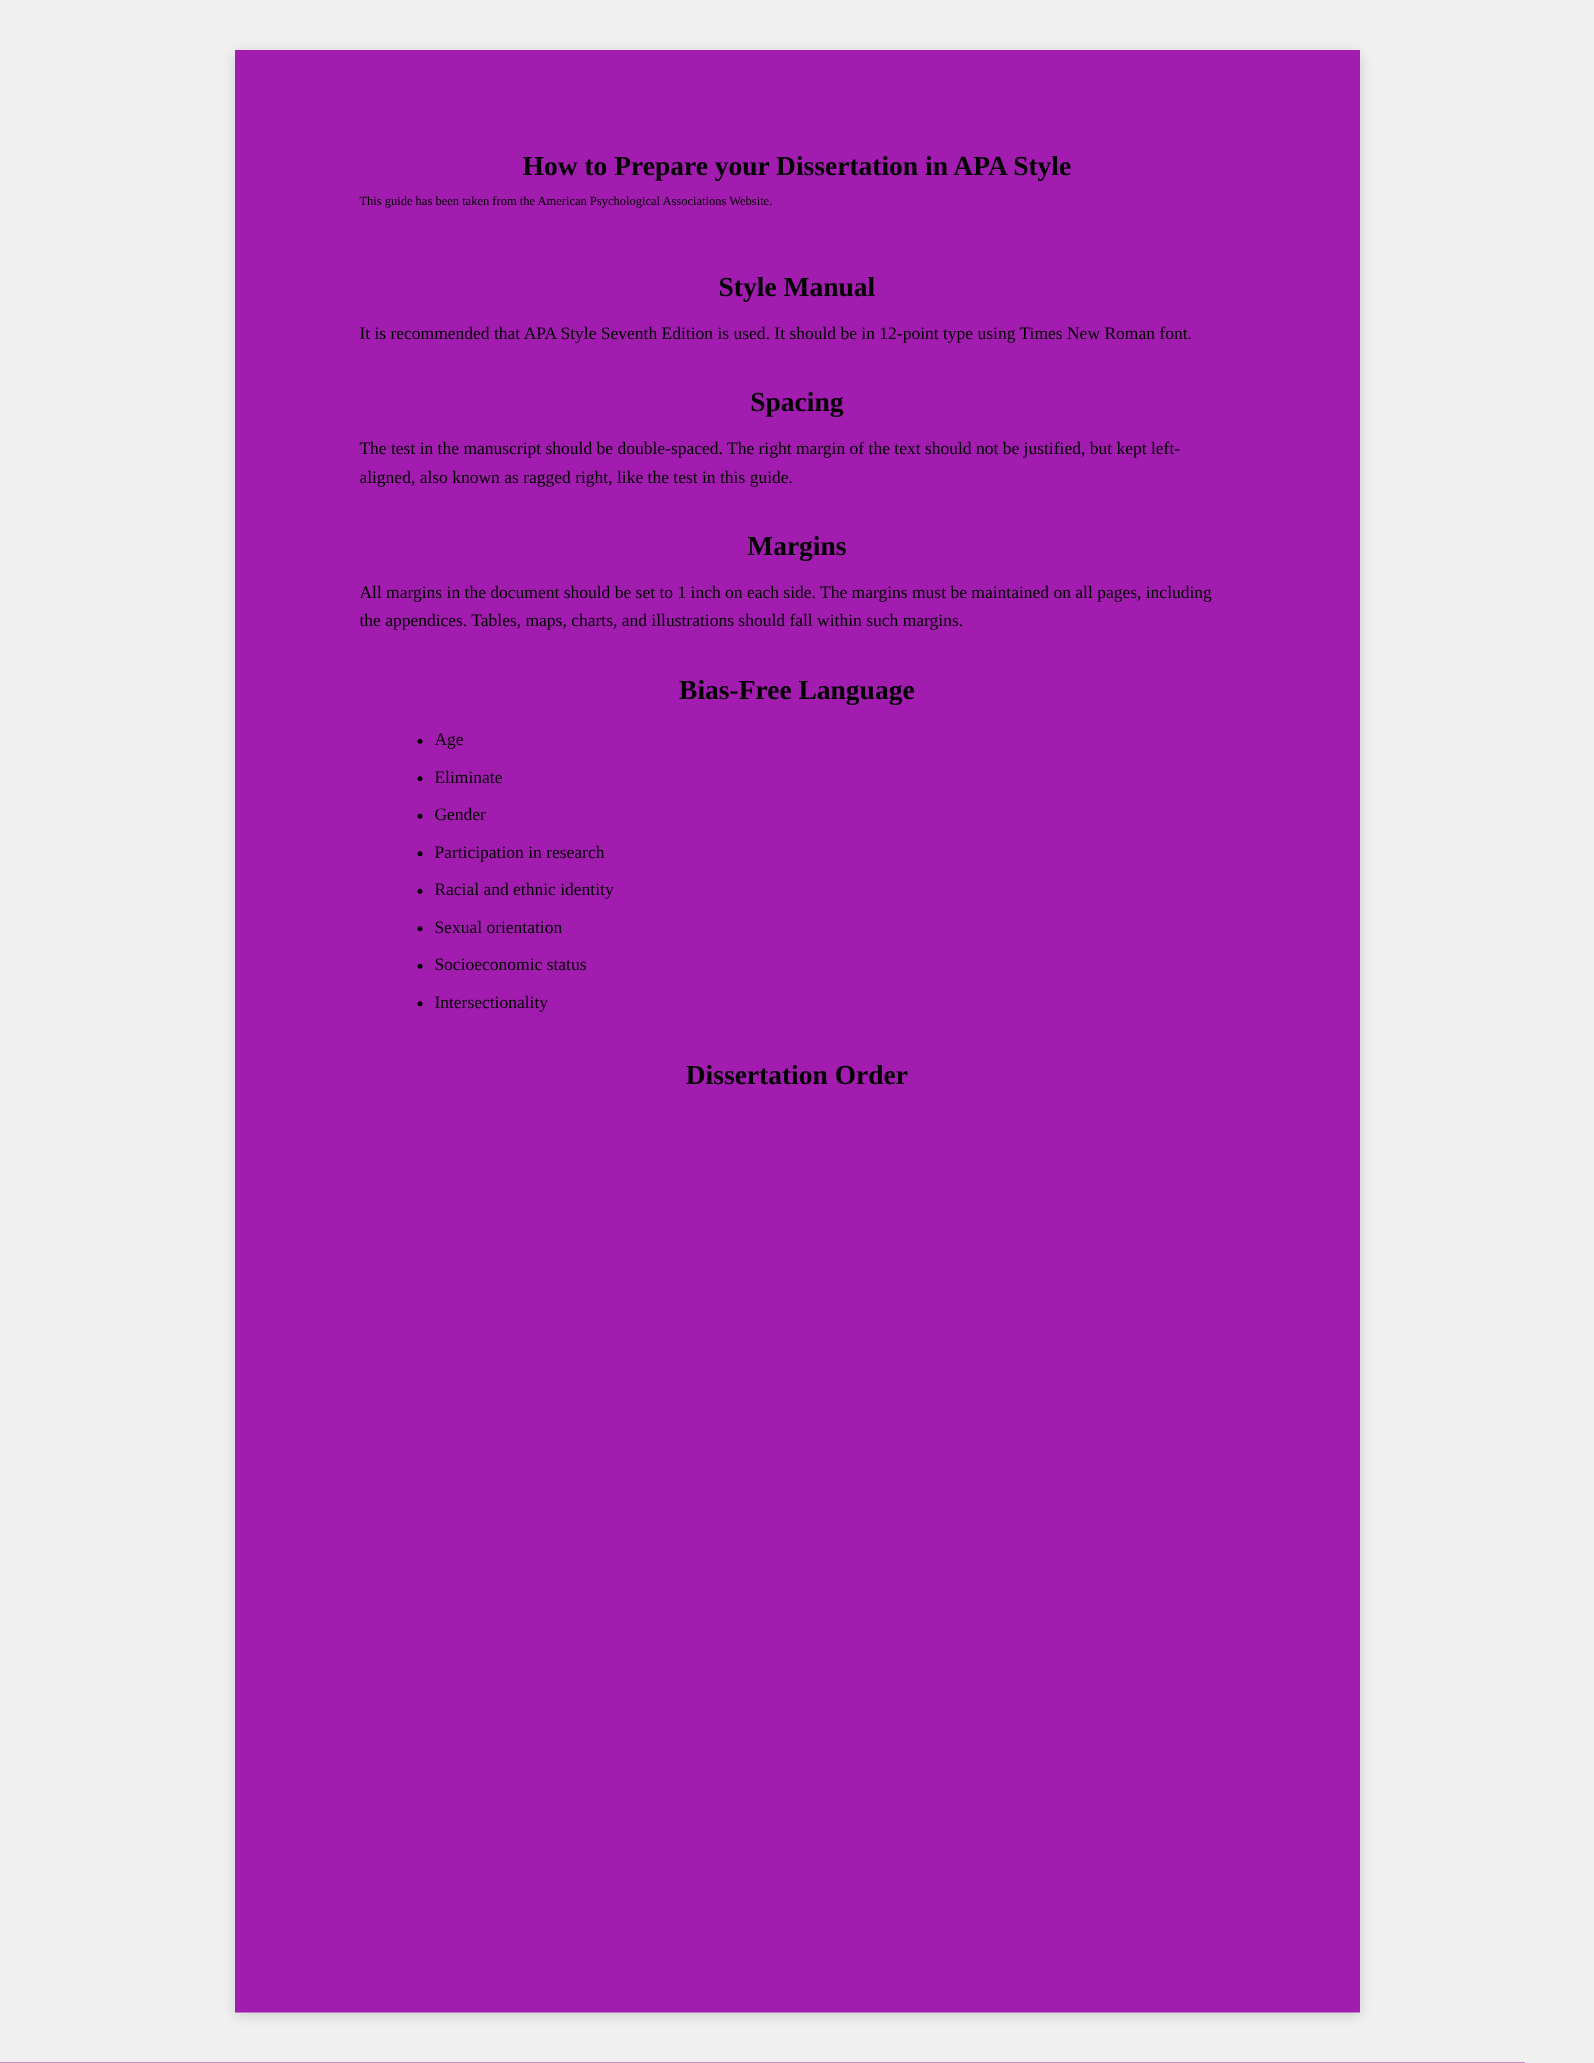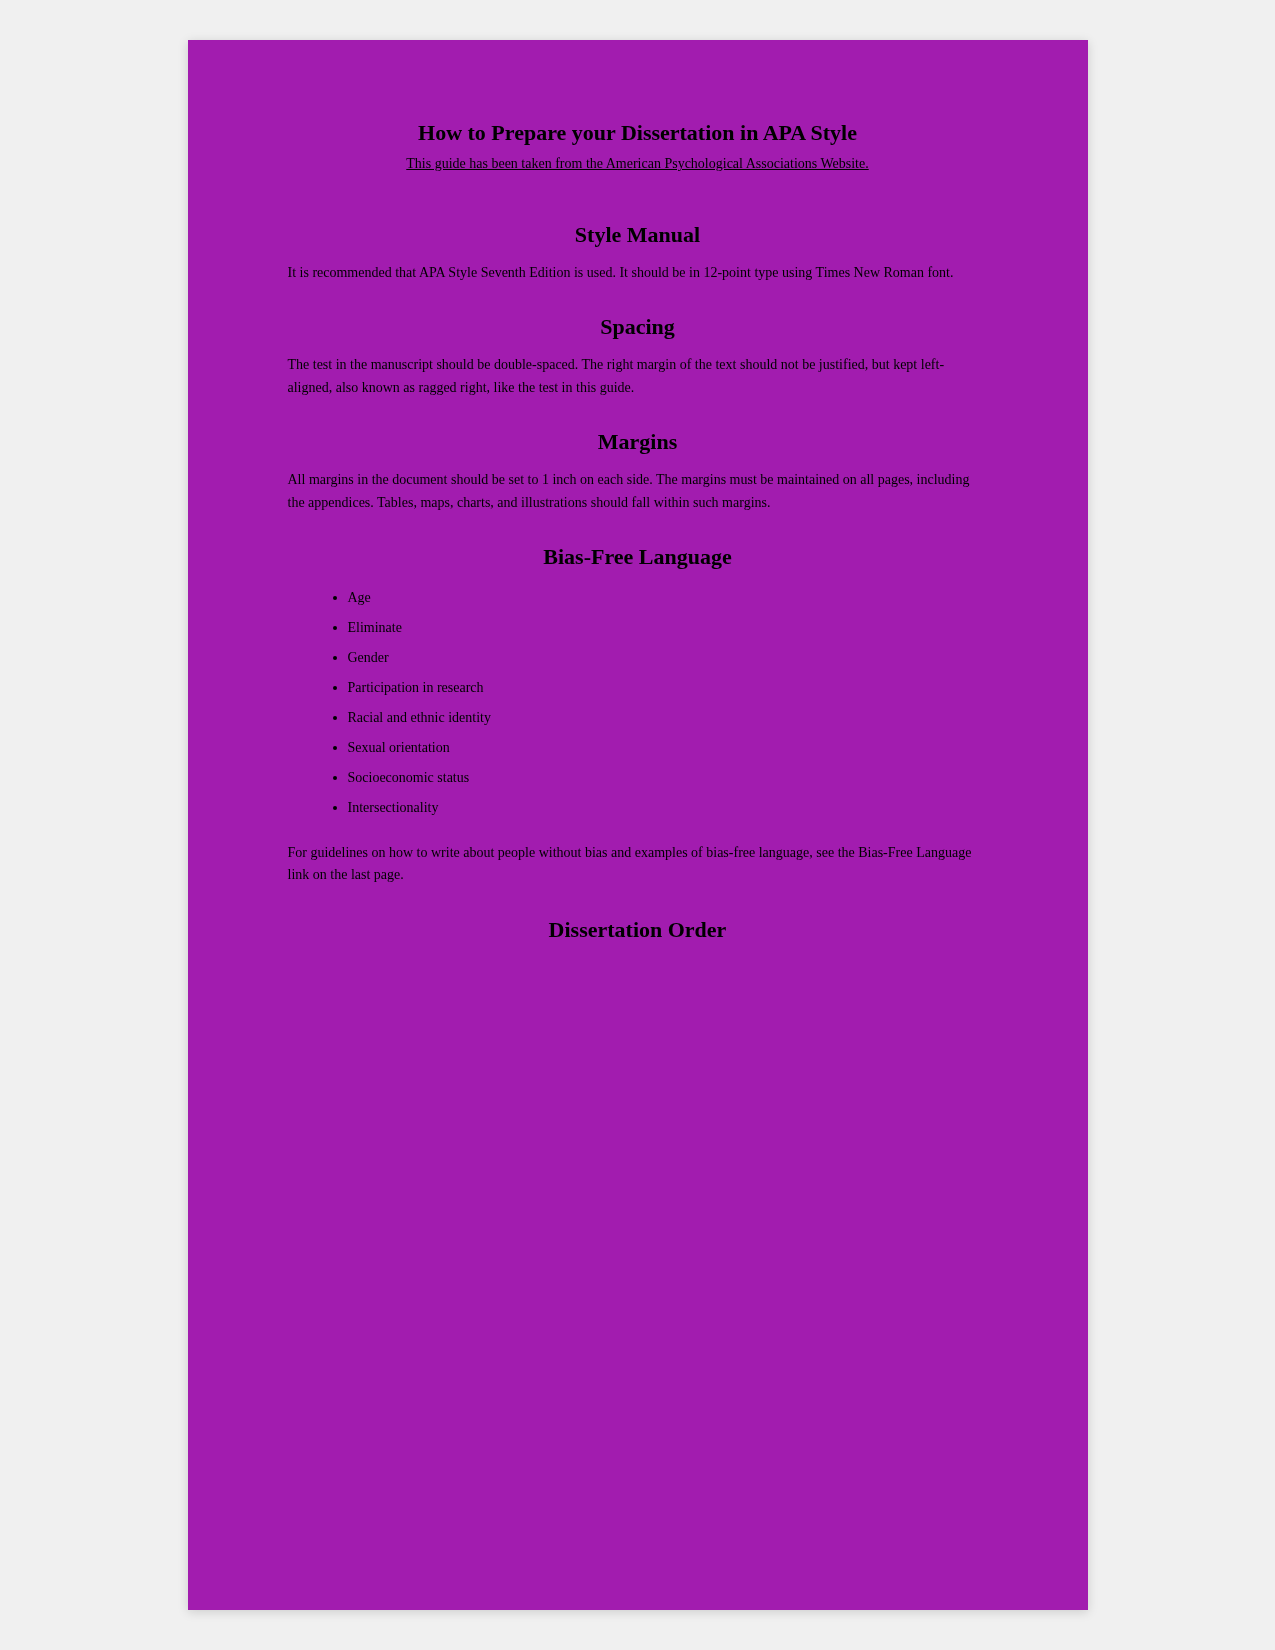--- a/index.html
+++ b/index.html
@@ -28,26 +28,24 @@
 
     .page-title {
       text-align: center;
       font-size: 22px;
       font-weight: bold;
       margin-bottom: 10px;
       font-family: 'Times New Roman', Times, serif;
     }
 
     .page-subtitle {
-      text-align: center;
-      font-size: 14px;
+      font-size: 10px;
       font-weight: normal;
       margin-bottom: 50px;
       font-family: 'Times New Roman', Times, serif;
-      text-decoration: underline;
     }
 
     .section-heading {
       font-size: 22px;
       font-weight: bold;
       margin-bottom: 14px;
       margin-top: 30px;
       font-family: 'Times New Roman', Times, serif;
       text-align: center;
     }
@@ -104,20 +102,19 @@
       <li>Age</li>
       <li>Eliminate</li>
       <li>Gender</li>
       <li>Participation in research</li>
       <li>Racial and ethnic identity</li>
       <li>Sexual orientation</li>
       <li>Socioeconomic status</li>
       <li>Intersectionality</li>
     </ul>
 
-    <p class="section-body">For guidelines on how to write about people without bias and examples of bias-free language, see the Bias-Free Language link on the last page.</p>
   </div>
 
   <div>
     <h2 class="section-heading">Dissertation Order</h2>
   </div>
 
 </div>
 
 </body></html>

